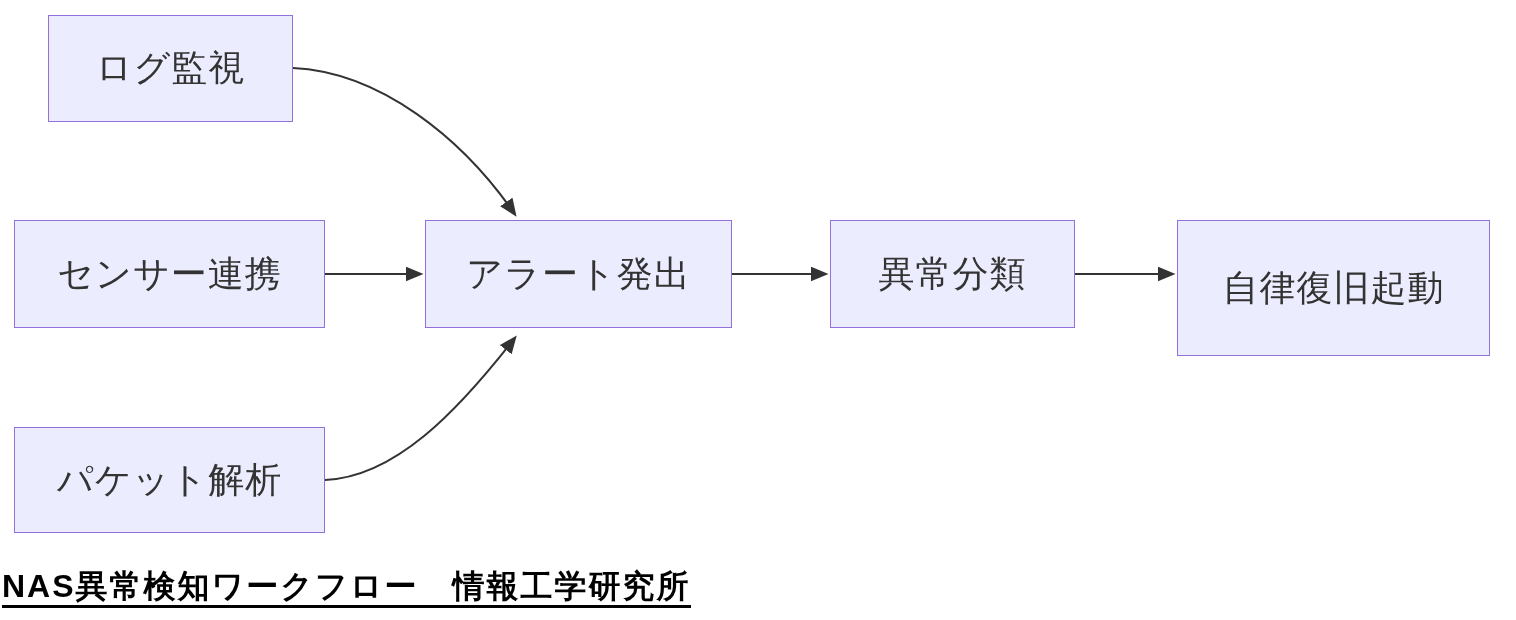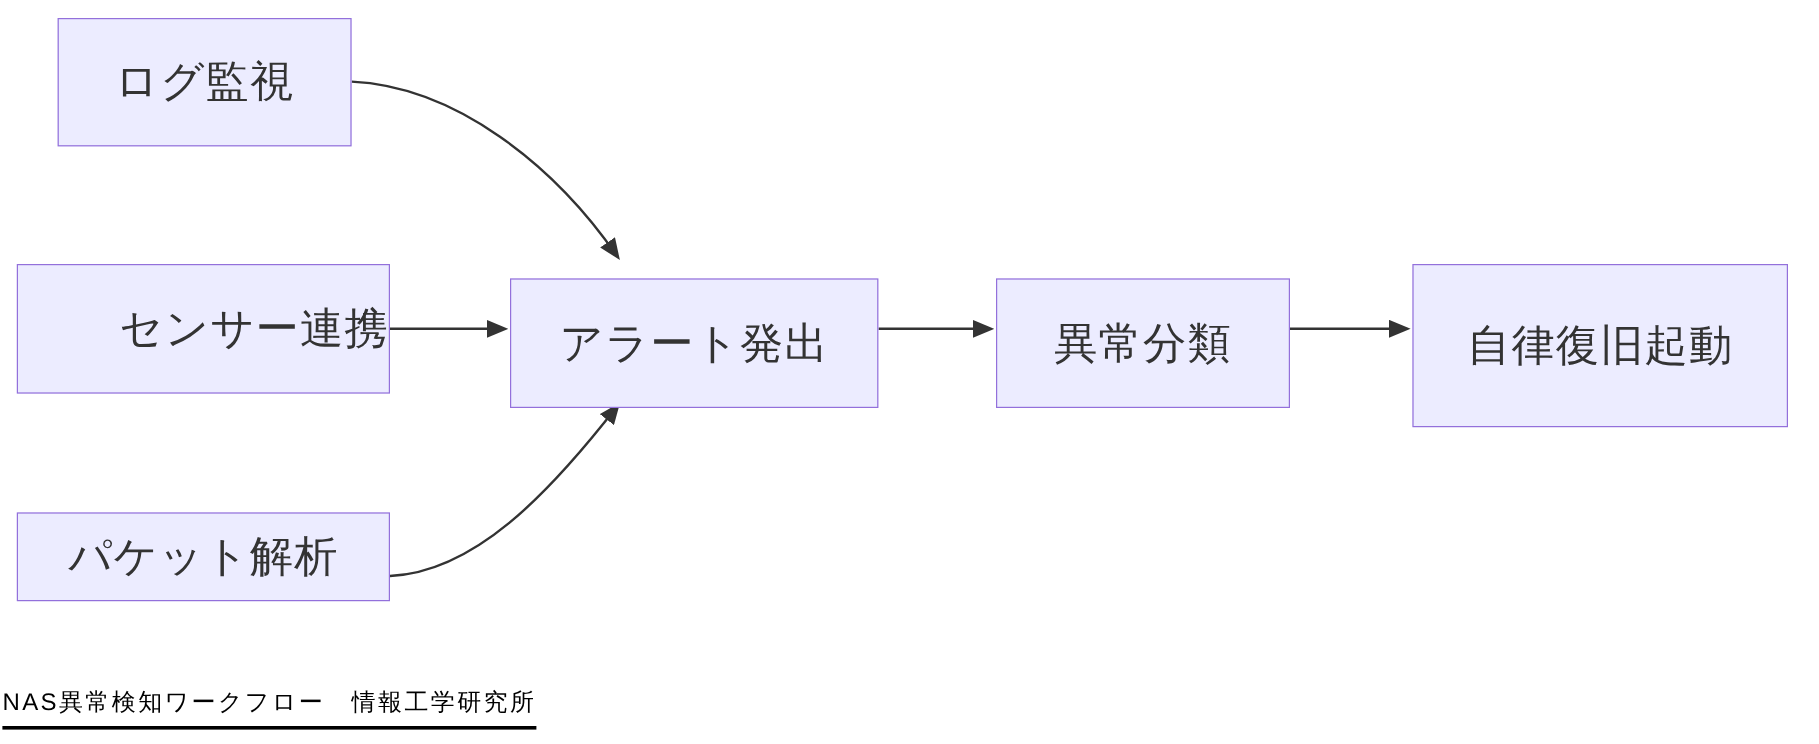--- a/index.html
+++ b/index.html
@@ -45,33 +45,33 @@
     align-items: center;
     justify-content: center;
     background: var(--node-fill);
     border: 1.5px solid var(--node-border);
     color: var(--text-color);
     font-size: 36px;
     letter-spacing: 1px;
     text-align: center;
   }
   #node-log      { left: 48px;   top: 15px;  width: 245px; height: 107px; }
-  #node-sensor   { left: 14px;   top: 220px; width: 311px; height: 108px; justify-content: flex-end; }
-  #node-packet   { left: 14px;   top: 427px; width: 311px; height: 74px; text-align: right; }
-  #node-alert    { left: 425px;  top: 220px; width: 307px; height: 108px; margin-top: 12px; }
-  #node-classify { left: 830px;  top: 220px; width: 245px; height: 108px; margin-top: 12px; }
+  #node-sensor   { left: 14px;   top: 220px; width: 311px; height: 108px; }
+  #node-packet   { left: 14px;   top: 427px; width: 311px; height: 106px; text-align: right; }
+  #node-alert    { left: 425px;  top: 220px; width: 307px; height: 108px; }
+  #node-classify { left: 830px;  top: 220px; width: 245px; height: 108px; }
   #node-recover  { left: 1177px; top: 220px; width: 313px; height: 136px; }
   .caption {
     position: absolute;
     left: 2px;
     top: 568px;
     display: inline-block;
     color: var(--caption-color);
-    font-size: 20px;
-    font-weight: normal;
+    font-size: 32px;
+    font-weight: bold;
     letter-spacing: 2px;
     line-height: 36px;
     border-bottom: 3px solid var(--caption-color);
     padding-bottom: 1px;
     white-space: pre;
   }
 </style>
 </head>
 <body>
 

